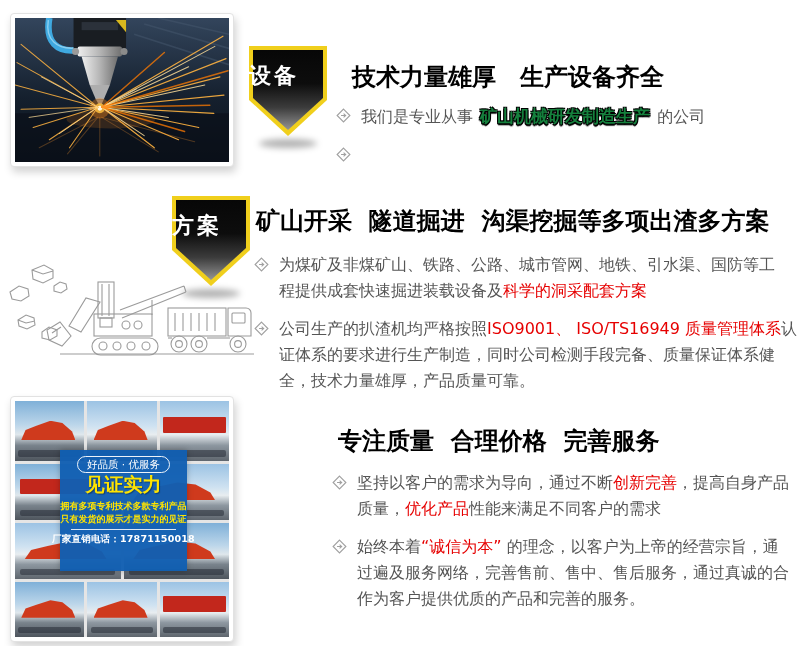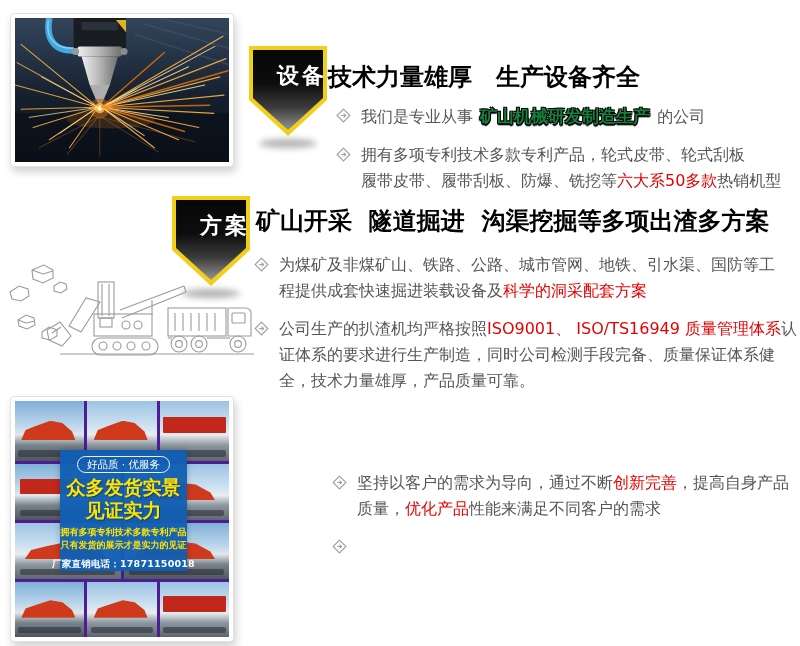--- a/index.html
+++ b/index.html
@@ -14,40 +14,40 @@
     padding:4px;box-shadow:2px 5px 9px rgba(0,0,0,.18);
   }
   .photo-frame svg{display:block;width:100%;height:100%;}
   
   .badge{position:absolute;width:78px;height:90px;}
   .badge-shape{position:absolute;inset:0;background:#f0cf1c;
     clip-path:polygon(0 0,100% 0,100% 60%,50% 100%,0 60%);}
   .badge-face{position:absolute;left:4px;right:4px;top:4px;bottom:6px;
     background:linear-gradient(to bottom,#070707 0%,#0d0d0d 42%,#3c3c3c 72%,#949494 100%);
     clip-path:polygon(0 0,100% 0,100% 60%,50% 100%,0 60%);}
-  .badge-label{position:absolute;top:15px;left:0;right:0;text-align:right;
+  .badge-label{position:absolute;top:15px;left:0;right:0;text-align:left;
     color:#fff;font-size:22px;font-weight:bold;letter-spacing:3px;}
   .badge-shadow{position:absolute;left:10px;right:10px;bottom:-12px;height:9px;
     background:rgba(0,0,0,.30);border-radius:50%;filter:blur(3px);}
   
   .sec-title{position:absolute;margin:0;font-size:24px;line-height:30px;font-weight:bold;
     color:#000;white-space:pre;}
   .bullets{position:absolute;}
   .bullet{display:flex;align-items:flex-start;margin-bottom:12px;}
   .bullet-icon{flex:0 0 auto;width:15px;height:15px;margin:5px 10px 0 0;}
   .bullet-text{margin:0;font-size:16px;line-height:26px;color:#555;white-space:pre-wrap;}
   .seg-red{color:#e60000;}
   .seg-hl{color:#15803d;font-weight:bold;font-size:17px;padding:0 2px;
     text-shadow:-1px -1px 0 #000,1px -1px 0 #000,-1px 1px 0 #000,1px 1px 0 #000,0 2px 1px #000;}
   
   .sketch{position:absolute;left:2px;top:258px;width:254px;height:124px;}
   .sketch svg{display:block;width:100%;height:100%;}
   
   .collage-grid{position:relative;width:100%;height:100%;display:grid;
-    grid-template-columns:repeat(6,1fr);grid-template-rows:60px 56px 56px 1fr;gap:3px;background:#4c1d95;}
+    grid-template-columns:repeat(6,1fr);grid-template-rows:60px 56px 56px 1fr;gap:3px;background:#e5e5e5;}
   .tile{position:relative;overflow:hidden;
     background:linear-gradient(to bottom,#9cc3e4 0%,#cfe2f1 42%,#e8edf0 56%,#8d97a0 74%,#5f666e 100%);}
   .tile.d{background:linear-gradient(to bottom,#7fb0d8 0%,#bcd6ea 40%,#dfe7ec 56%,#79838c 74%,#4e555d 100%);}
   .tile::before{content:"";position:absolute;left:9%;right:13%;top:33%;height:32%;background:#cf3a1d;
     clip-path:polygon(0 100%,8% 48%,28% 26%,54% 0,76% 12%,94% 56%,100% 100%);}
   .tile.b::before{left:5%;right:5%;top:26%;height:28%;background:#c2271c;clip-path:none;border-radius:1px;}
   .tile::after{content:"";position:absolute;left:5%;right:5%;bottom:7%;height:11%;
     background:rgba(38,44,54,.55);border-radius:2px;}
   .span2{grid-column:span 2;}  .span3{grid-column:span 3;}
   .collage-overlay{position:absolute;left:45px;top:49px;width:127px;height:121px;
@@ -154,41 +154,39 @@
     </svg>
   </div>
 
   <div class="badge" style="left:249px;top:46px;">
     <div class="badge-shadow"></div>
     <div class="badge-shape"></div>
     <div class="badge-face"></div>
     <span class="badge-label">设备</span>
   </div>
 
-  <h2 class="sec-title" style="left:328px;top:62px;">技术力量雄厚　生产设备齐全</h2>
+  <h2 class="sec-title" style="left:352px;top:62px;">技术力量雄厚　生产设备齐全</h2>
 
   <div class="bullets" style="left:336px;top:103px;width:480px;">
     <div class="bullet">
       <span class="bullet-icon">
         <svg viewBox="0 0 16 16">
             <path d="M8 1.2 L14.8 8 L8 14.8 L1.2 8 Z" fill="none" stroke="#a0a0a0" stroke-width="1.2"></path>
             <path d="M5.4 8 H10.2 M8.1 5.9 L10.4 8 L8.1 10.1" fill="none" stroke="#a0a0a0" stroke-width="1.1"></path>
           </svg>
       </span>
       <p class="bullet-text"><span>我们是专业从事 </span><span class="seg-hl">矿山机械研发制造生产</span><span> 的公司</span></p>
     </div>
     <div class="bullet">
       <span class="bullet-icon">
         <svg viewBox="0 0 16 16">
             <path d="M8 1.2 L14.8 8 L8 14.8 L1.2 8 Z" fill="none" stroke="#a0a0a0" stroke-width="1.2"></path>
             <path d="M5.4 8 H10.2 M8.1 5.9 L10.4 8 L8.1 10.1" fill="none" stroke="#a0a0a0" stroke-width="1.1"></path>
           </svg>
       </span>
-      <p class="bullet-text"><span>拥有多项专利技术多款专利产品，轮式皮带、轮式刮板
-履带皮带、履带刮板、防爆、铣挖等</span><span class="seg-red">六大系50多款</span><span>热销机型</span></p>
     </div>
   </div>
 
   <div class="badge" style="left:172px;top:196px;">
     <div class="badge-shadow"></div>
     <div class="badge-shape"></div>
     <div class="badge-face"></div>
     <span class="badge-label">方案</span>
   </div>
 
@@ -278,46 +276,49 @@
       <div class="tile span2 b"></div>
       <div class="tile span3 b d"></div>
       <div class="tile span3"></div>
       <div class="tile span3"></div>
       <div class="tile span3 d"></div>
       <div class="tile span2 d"></div>
       <div class="tile span2"></div>
       <div class="tile span2 b"></div>
       <div class="collage-overlay">
         <span class="tagline">好品质 · 优服务</span>
-        <span class="headline">众多发货实景</span>
         <span class="headline second">见证实力</span>
         <span class="subline first">拥有多项专利技术多款专利产品</span>
         <span class="subline">只有发货的展示才是实力的见证</span>
         <div class="overlay-divider"></div>
         <span class="phone-row"><span>厂家直销电话：</span><span>17871150018</span></span>
       </div>
     </div>
   </div>
 
 
+  <h2 class="sec-title" style="left:338px;top:426px;">专注质量  合理价格  完善服务</h2>
 
   <div class="bullets" style="left:332px;top:470px;width:482px;">
     <div class="bullet">
       <span class="bullet-icon">
         <svg viewBox="0 0 16 16">
             <path d="M8 1.2 L14.8 8 L8 14.8 L1.2 8 Z" fill="none" stroke="#a0a0a0" stroke-width="1.2"></path>
             <path d="M5.4 8 H10.2 M8.1 5.9 L10.4 8 L8.1 10.1" fill="none" stroke="#a0a0a0" stroke-width="1.1"></path>
           </svg>
       </span>
       <p class="bullet-text"><span>坚持以客户的需求为导向，通过不断</span><span class="seg-red">创新完善</span><span>，提高自身产品
 质量，</span><span class="seg-red">优化产品</span><span>性能来满足不同客户的需求</span></p>
     </div>
     <div class="bullet">
       <span class="bullet-icon">
         <svg viewBox="0 0 16 16">
             <path d="M8 1.2 L14.8 8 L8 14.8 L1.2 8 Z" fill="none" stroke="#a0a0a0" stroke-width="1.2"></path>
             <path d="M5.4 8 H10.2 M8.1 5.9 L10.4 8 L8.1 10.1" fill="none" stroke="#a0a0a0" stroke-width="1.1"></path>
           </svg>
       </span>
+      <p class="bullet-text"><span>始终本着</span><span class="seg-red">“诚信为本”</span><span> 的理念，以客户为上帝的经营宗旨，通
+过遍及服务网络，完善售前、售中、售后服务，通过真诚的合
+作为客户提供优质的产品和完善的服务。</span></p>
     </div>
   </div>
 
 </div>
 
 </body></html>

